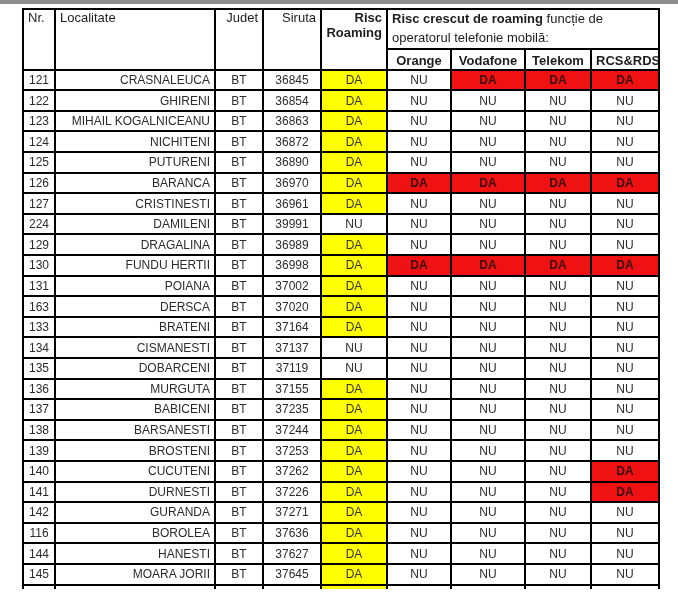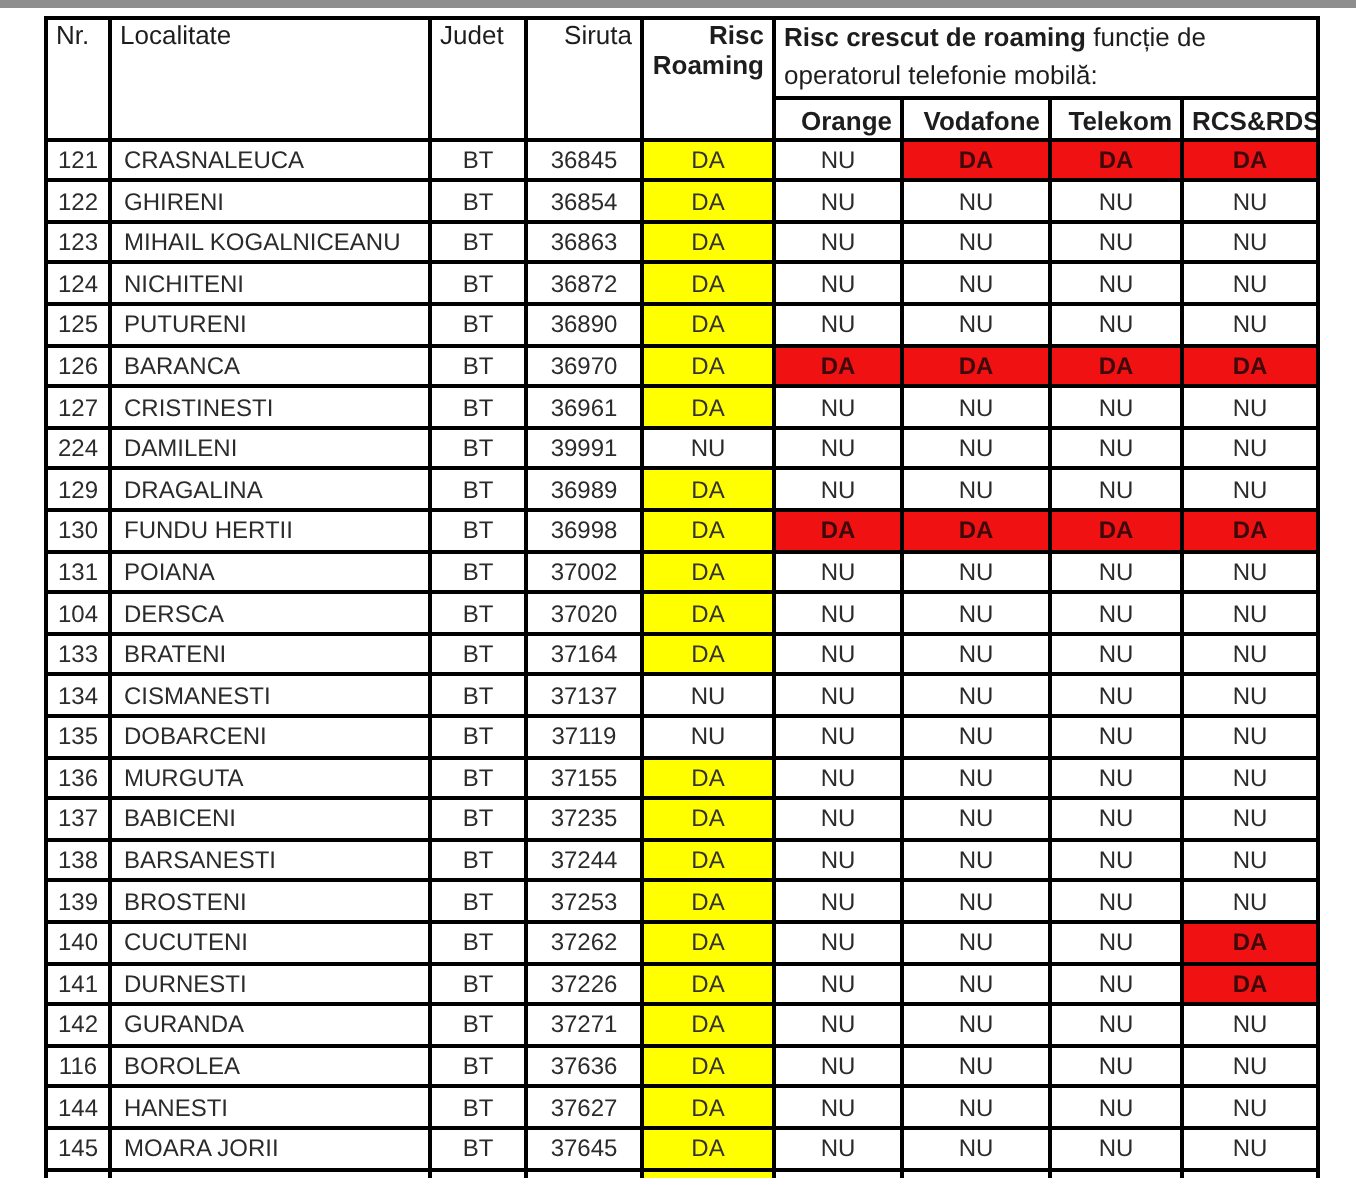--- a/index.html
+++ b/index.html
@@ -33,29 +33,29 @@
     text-align: left;
     vertical-align: top;
     padding-top: 3px;
     background: #fff;
   }
   thead tr.h1 th { height: 36px; }
   thead tr.h2 th { height: 17px; padding-top: 2px; }
   th.bold { font-weight: bold; text-align: right; }
   th.group { font-weight: normal; line-height: 1.45; }
   th.group .b { font-weight: bold; }
-  thead tr.h2 th { text-align: right; font-weight: bold; vertical-align: middle; }
+  thead tr.h2 th { text-align: center; font-weight: bold; vertical-align: middle; }
   
   tbody td {
     height: 18.6px;
     font-size: 12px;
     text-align: center;
     color: #2b2b2b;
   }
-  tbody td.loc { text-align: left; padding-left: 6px; }
+  tbody td.loc { text-align: right; padding-left: 6px; }
   tbody td.yellow { background: var(--yellow, #FFFF00); color: #333; }
   tbody td.red {
     background: var(--red, #F01212);
     color: var(--redtext, #3C0A0A);
     font-weight: bold;
   }
   tbody tr.partial td { height: 3px; border-bottom: none; }
 </style>
 </head>
 <body>
@@ -71,21 +71,21 @@
     <col style="width:66px">
     <col style="width:64px">
     <col style="width:74px">
     <col style="width:66px">
     <col style="width:68px">
   </colgroup>
   <thead>
     <tr class="h1">
       <th rowspan="2">Nr.</th>
       <th rowspan="2">Localitate</th>
-      <th rowspan="2" style="text-align:left">Judet</th>
+      <th rowspan="2" style="text-align:right">Judet</th>
       <th rowspan="2" style="text-align:right">Siruta</th>
       <th rowspan="2" class="bold" style="white-space:normal">Risc Roaming</th>
       <th colspan="4" class="group" style="white-space:normal"><span class="b">Risc crescut de roaming</span><span> funcție de operatorul telefonie mobilă:</span></th>
     </tr>
     <tr class="h2">
       <th>Orange</th>
       <th>Vodafone</th>
       <th>Telekom</th>
       <th>RCS&amp;RDS</th>
     </tr>
@@ -206,21 +206,21 @@
         <td class="loc">POIANA</td>
         <td>BT</td>
         <td>37002</td>
         <td class="yellow">DA</td>
         <td>NU</td>
         <td>NU</td>
         <td>NU</td>
         <td>NU</td>
       </tr>
       <tr>
-        <td>104</td>
+        <td>163</td>
         <td class="loc">DERSCA</td>
         <td>BT</td>
         <td>37020</td>
         <td class="yellow">DA</td>
         <td>NU</td>
         <td>NU</td>
         <td>NU</td>
         <td>NU</td>
       </tr>
       <tr>

